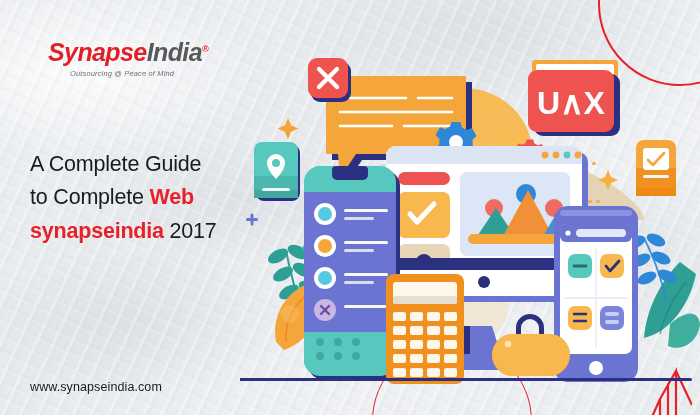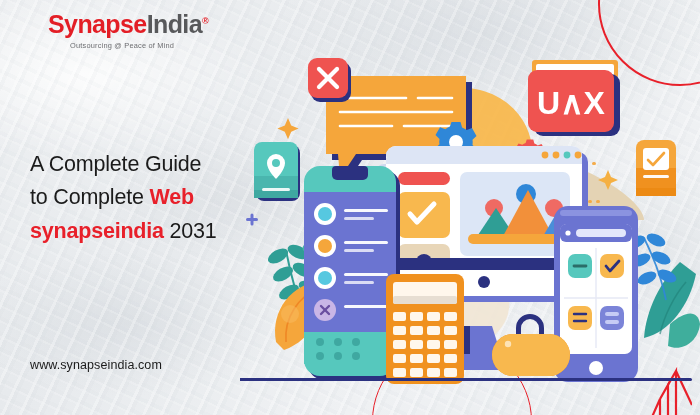--- a/index.html
+++ b/index.html
@@ -26,31 +26,31 @@
       repeating-linear-gradient(25deg, rgba(255,255,255,.35) 0 2px, rgba(200,206,212,.16) 2px 6px, rgba(255,255,255,0) 6px 14px);
     mix-blend-mode:normal;
   }
 
   
   .arc-tr{position:absolute;top:-78px;right:-62px;width:160px;height:160px;border:2px solid #e8202a;border-radius:50%;}
   .arc-b{position:absolute;bottom:-86px;left:372px;width:158px;height:158px;border:1.6px solid #e8202a;border-radius:50%;}
   .zig{position:absolute;bottom:-6px;right:8px;width:92px;height:62px;}
 
   
-  .logo{position:absolute;left:48px;top:12px;}
+  .logo{position:absolute;left:48px;top:40px;font-style:italic;}
   .logo-word{font-size:25px;font-weight:700;letter-spacing:-.6px;line-height:1;}
   .logo-syn{color:#e31e26;}
   .logo-ind{color:#58595b;font-weight:700;}
   .logo-reg{color:#e31e26;font-size:9px;vertical-align:super;}
   .logo-tag{margin-top:4px;margin-left:22px;font-size:7.4px;color:#6d6e71;letter-spacing:.2px;}
 
   .headline{position:absolute;left:30px;top:148px;width:260px;color:#1b1b1b;
     font-size:21.5px;line-height:1.55;font-weight:400;letter-spacing:-.2px;}
   .headline .hl{color:#e8202a;font-weight:700;}
-  .url{position:absolute;left:30px;top:358px;font-size:12.5px;color:#1b1b1b;letter-spacing:.1px;}
+  .url{position:absolute;left:30px;top:380px;font-size:12.5px;color:#1b1b1b;letter-spacing:.1px;}
 
   
   .art{position:absolute;left:240px;top:42px;width:460px;height:360px;}
   svg{display:block;}
 </style>
 </head>
 <body>
 
 <div class="banner">
   <div class="texture"></div>
@@ -67,21 +67,21 @@
   </svg>
 
   <div class="logo">
     <div class="logo-word"><span class="logo-syn">Synapse</span><span class="logo-ind">India</span><span class="logo-reg">®</span></div>
     <div class="logo-tag">Outsourcing @ Peace of Mind</div>
   </div>
 
   <div class="headline">
     <span>A Complete Guide</span><br>
     <span>to Complete </span><span class="hl">Web</span><br>
-    <span class="hl">synapseindia</span><span> 2031</span>
+    <span class="hl">synapseindia</span><span> 2017</span>
   </div>
 
   <div class="url">www.synapseindia.com</div>
 
   <div class="art">
   <svg width="460" height="360" viewBox="0 0 460 360">
 
     <g>
       <path d="M150 110 C150 60 200 38 240 48 C280 58 300 96 290 130 C278 170 210 180 178 158 C156 143 150 128 150 110 Z" fill="#f8b84e" opacity=".95"></path>
       <path d="M186 138 C230 108 300 106 352 132 C392 152 404 170 404 178 L150 178 C150 168 160 156 186 138 Z" fill="#e4d3b4"></path>

